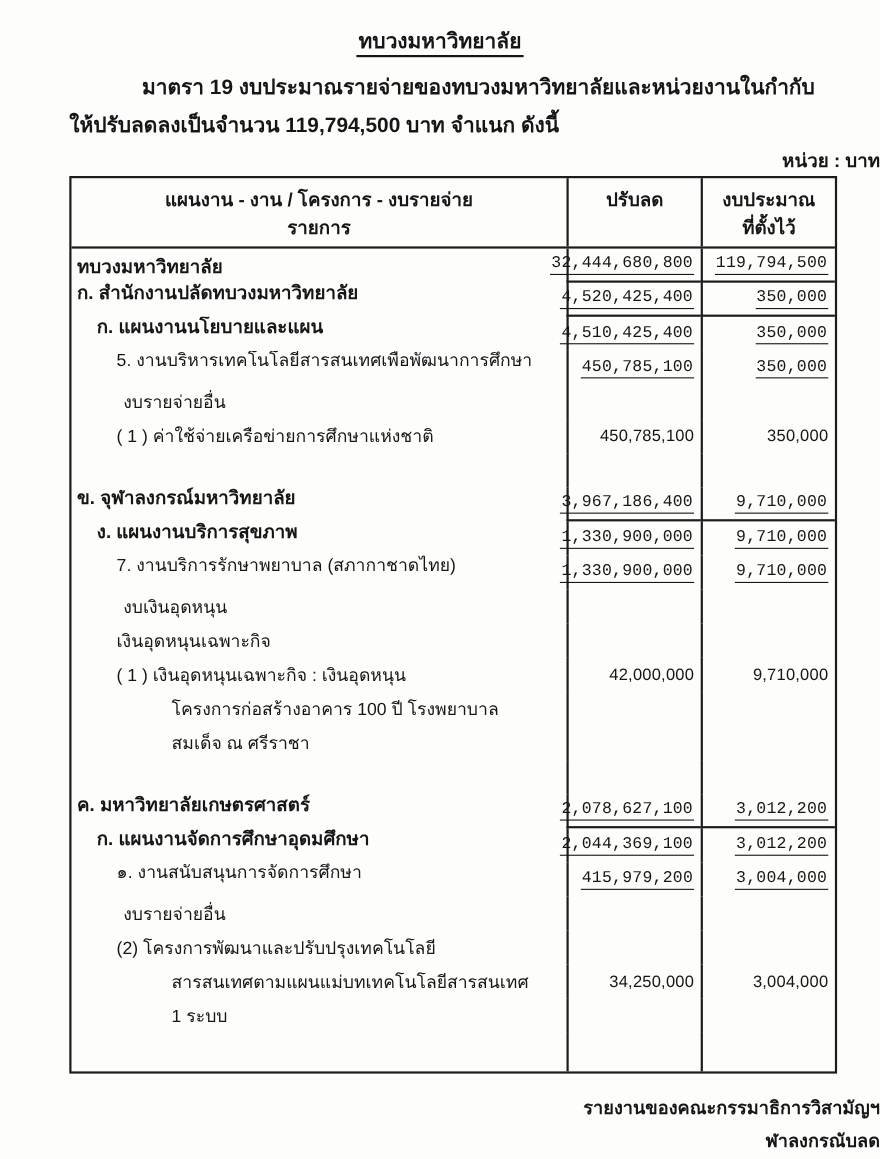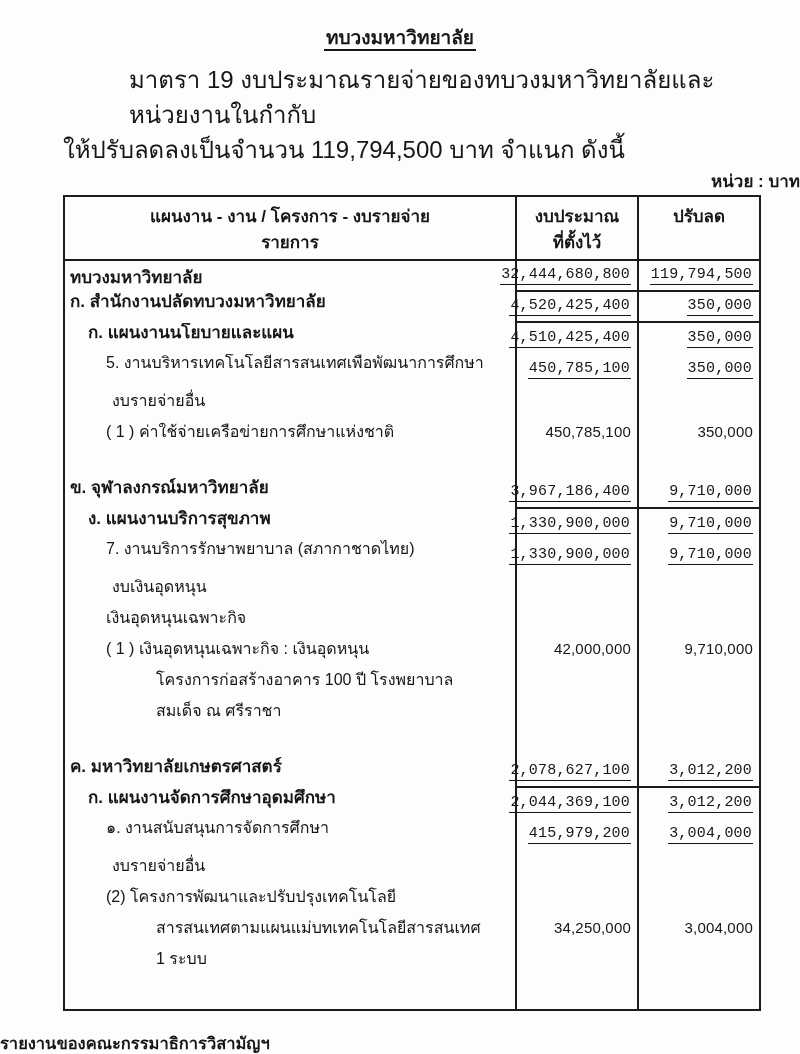--- a/index.html
+++ b/index.html
@@ -19,22 +19,22 @@
     text-align:center;
     font-size:19px;
     font-weight:bold;
   }
   .doc-title span{
     border-bottom:2px solid #161616;
     padding:0 2px 1px 2px;
   }
   .intro{
     margin:10px 40px 0 63px;
-    font-size:24px;
-    font-weight:normal;
+    font-size:19px;
+    font-weight:bold;
     line-height:35px;
   }
   .intro .line1{ padding-left:66px; }
   .intro .line2{ padding-left:0; }
   .unit{
     margin-top:2px;
     text-align:right;
     font-size:17px;
     font-weight:bold;
     height:26px;
@@ -103,21 +103,21 @@
   .lu{ border-bottom:1.5px solid #161616; padding-bottom:13px; }
   
   .num{
     font-size:15px;
     letter-spacing:0.2px;
   }
   .nu{ border-bottom:1.5px solid #161616; padding:0 1px 1px 1px;font-family:Liberation Mono, monospace; }
   
   .doc-footer{
     margin-top:17px;
-    text-align:left;
+    text-align:right;
     font-size:16.5px;
     font-weight:bold;
     line-height:30px;
   }
 </style>
 </head>
 <body>
 
 <div class="page">
 
@@ -131,26 +131,26 @@
   </div>
 
   <div class="unit">หน่วย : บาท</div>
 
   <div class="budget-table">
     <div class="thead">
       <div class="hc hc1">
         <div>แผนงาน - งาน / โครงการ - งบรายจ่าย</div>
         <div>รายการ</div>
       </div>
+      <div class="hc hc3">
+        <div>ปรับลด</div>
+      </div>
       <div class="hc hc2">
         <div>งบประมาณ</div>
         <div>ที่ตั้งไว้</div>
-      </div>
-      <div class="hc hc3">
-        <div>ปรับลด</div>
       </div>
     </div>
 
     <div class="tbody">
 
       <div class="row gend">
         <div class="c1 i0">
             <span class="b">ทบวงมหาวิทยาลัย</span>
           </div>
         <div class="c2">

